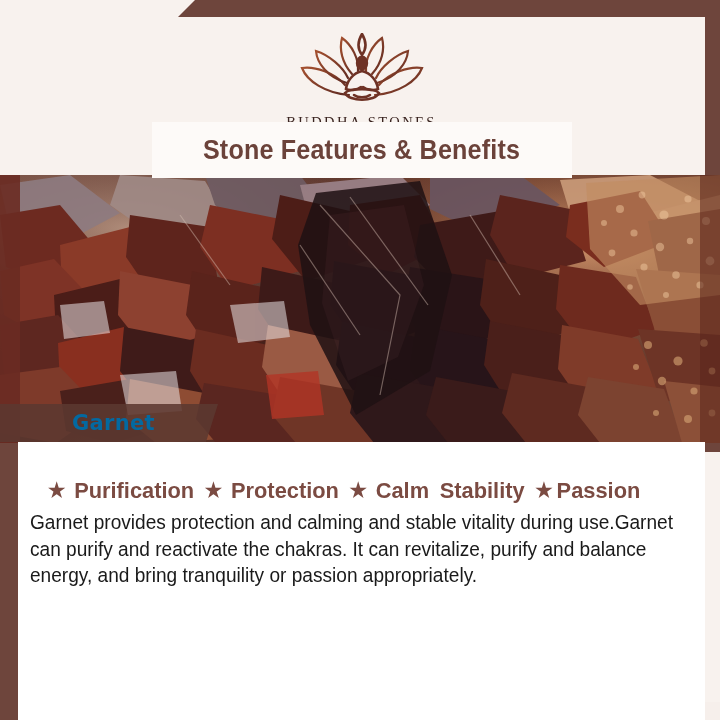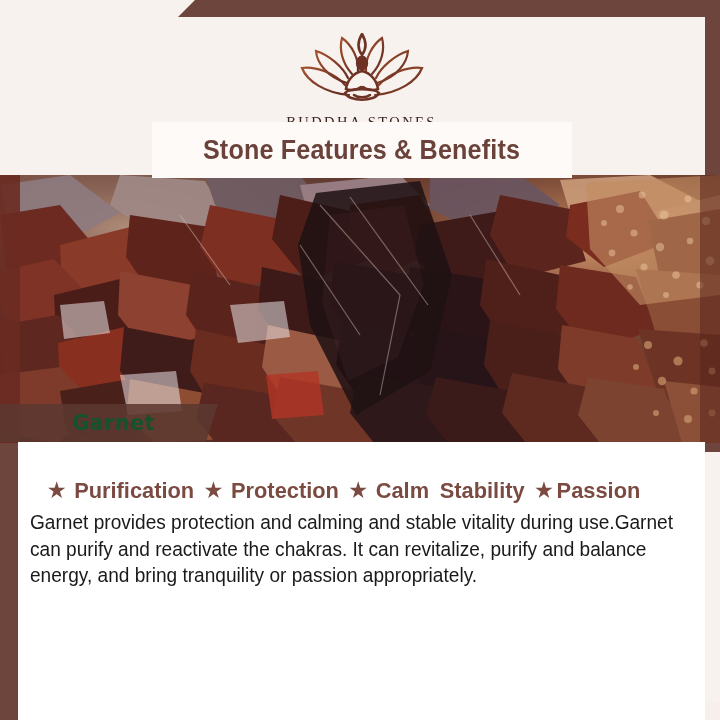--- a/index.html
+++ b/index.html
@@ -73,21 +73,21 @@
 
   
   .stone-banner{
     position:absolute;left:0;top:404px;width:218px;height:38px;
     background:rgba(92,56,48,.87);
     clip-path:polygon(0 0, 218px 0, 206px 38px, 0 38px);
     display:flex;align-items:center;
     z-index:5;
   }
   .stone-name{
-    color:#14532d;font-weight:bold;font-size:21px;
+    color:#0369a1;font-weight:bold;font-size:21px;
     margin-left:72px;letter-spacing:.3px;
     font-family:"DejaVu Sans","Liberation Sans", sans-serif;
   }
 
   
   .content{
     position:absolute;left:18px;top:442px;width:687px;height:319px;
     background:#ffffff;
   }
   .content-topstrip{

